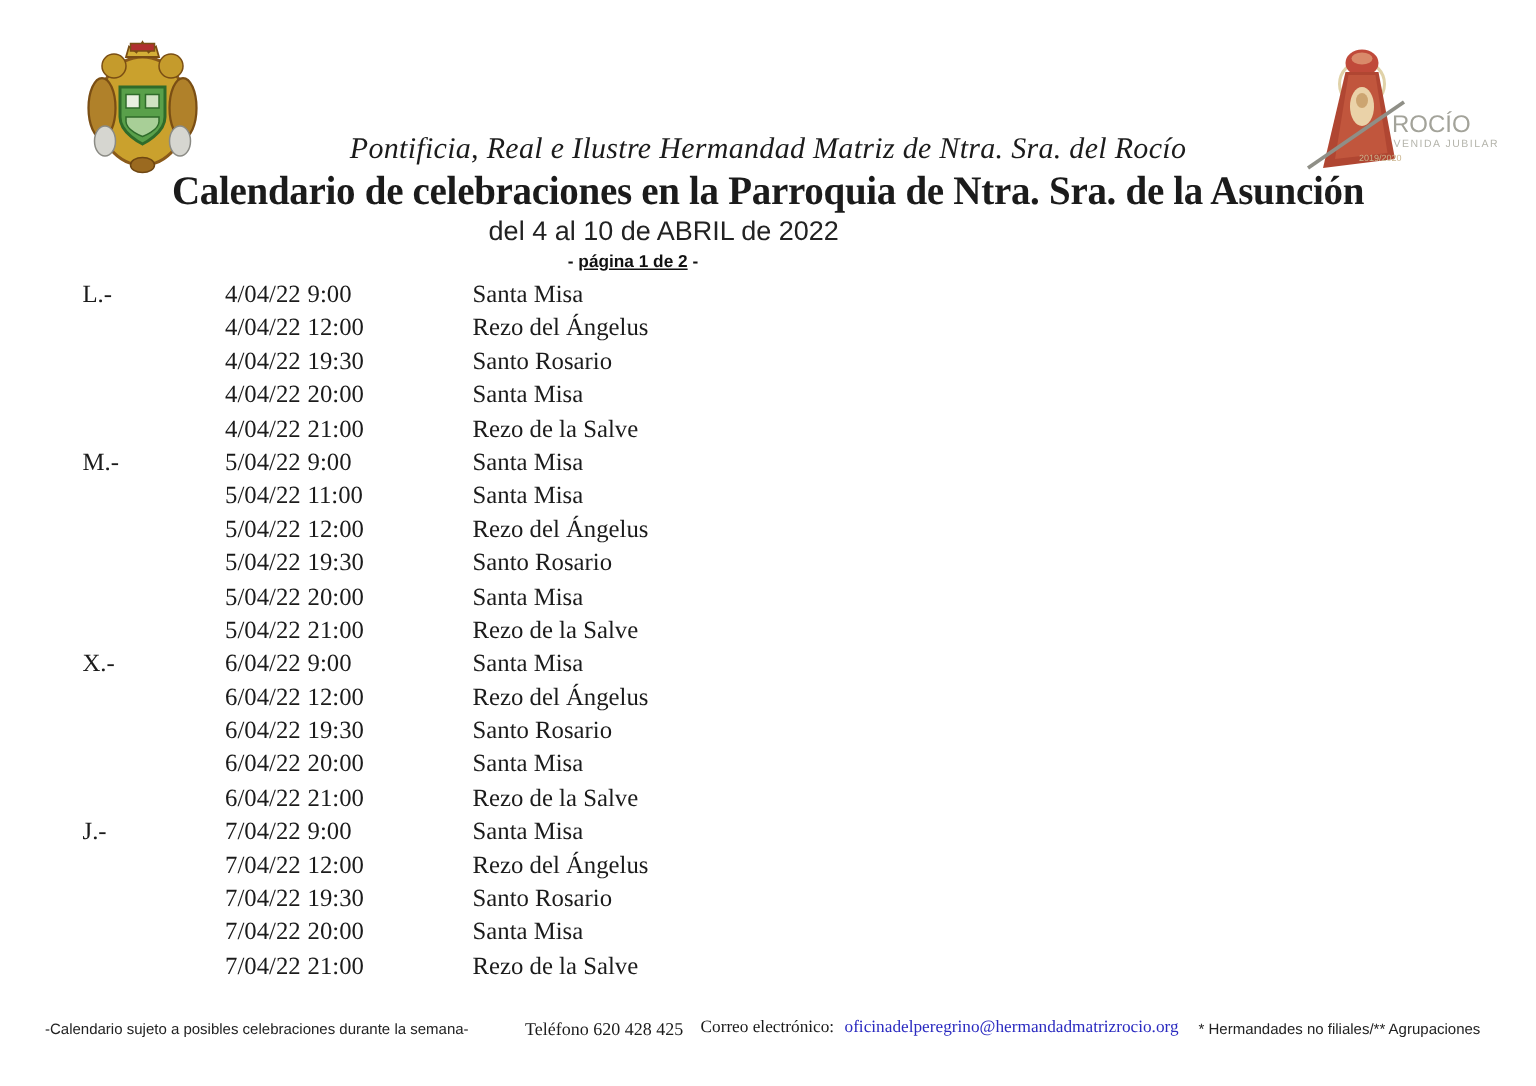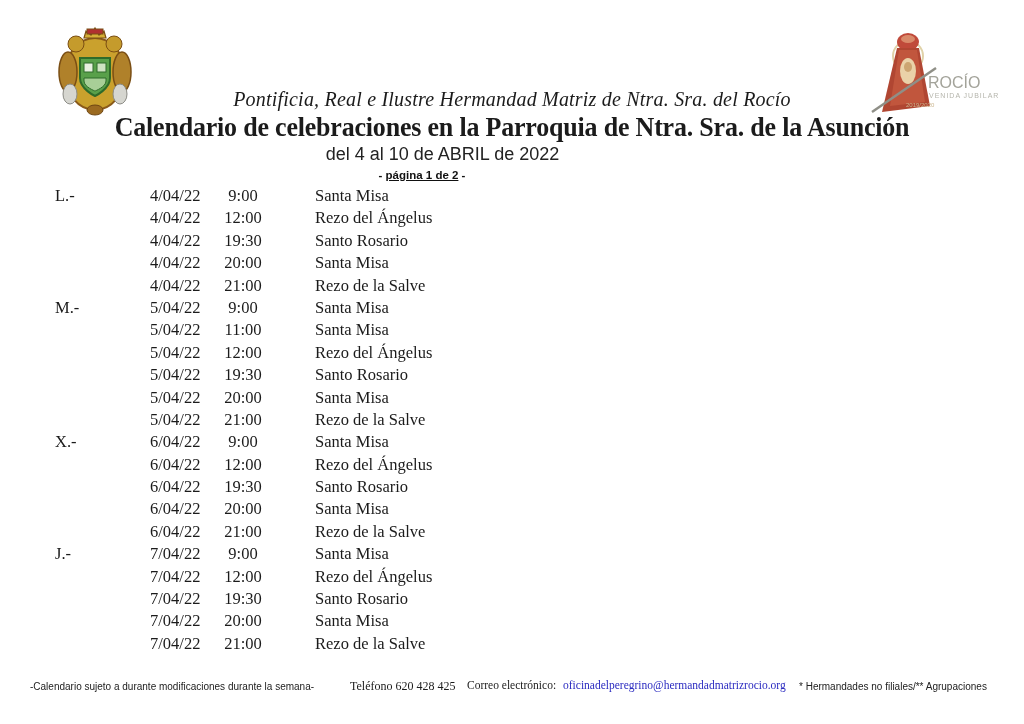--- a/index.html
+++ b/index.html
@@ -28,21 +28,21 @@
   .pageline{
     position:absolute;top:169px;left:0;width:844px;text-align:center;
     font-family:"Liberation Sans",sans-serif;font-weight:bold;font-size:11.5px;color:#111;
   }
   .pageline .u{text-decoration:underline;}
   
   .table{position:absolute;left:55px;top:185px;}
   .row{display:flex;height:22.4px;line-height:22.4px;font-size:16.5px;}
   .c-day{width:95px;}
   .c-date{width:55px;}
-  .c-time{width:76px;text-align:center;}
+  .c-time{width:76px;text-align:left;}
   .c-event{margin-left:34px;white-space:nowrap;}
   
   .footer{position:absolute;left:0;top:679px;width:1024px;height:20px;font-size:11px;}
   .f-note{position:absolute;left:30px;top:2px;font-family:"Liberation Sans",sans-serif;font-size:10px;color:#222;}
   .f-phone{position:absolute;left:350px;top:0;font-family:"Liberation Serif",serif;font-size:12px;}
   .f-email-label{position:absolute;left:467px;top:0;font-family:"Liberation Serif",serif;font-size:11.5px;}
   .f-email{position:absolute;left:563px;top:0;font-family:"Liberation Serif",serif;font-size:11.5px;cursor:pointer;text-align:center;}
   .f-legend{position:absolute;left:799px;top:2px;font-family:"Liberation Sans",sans-serif;font-size:10px;color:#222;}
   
   .rocio-word{font-family:"Liberation Sans",sans-serif;}
@@ -224,20 +224,20 @@
       </div>
       <div class="row">
         <span class="c-day"></span>
         <span class="c-date">7/04/22</span>
         <span class="c-time">21:00</span>
         <span class="c-event">Rezo de la Salve</span>
       </div>
     </div>
 
   <div class="footer">
-    <span class="f-note">-Calendario sujeto a durante modificaciones durante la semana-</span>
+    <span class="f-note">-Calendario sujeto a posibles celebraciones durante la semana-</span>
     <span class="f-phone">Teléfono 620 428 425</span>
     <span class="f-email-label">Correo electrónico:</span>
     <a class="f-email" style="color: rgb(42, 42, 192);">oficinadelperegrino@hermandadmatrizrocio.org</a>
     <span class="f-legend">* Hermandades no filiales/** Agrupaciones</span>
   </div>
 
 </div>
 
 </body></html>

